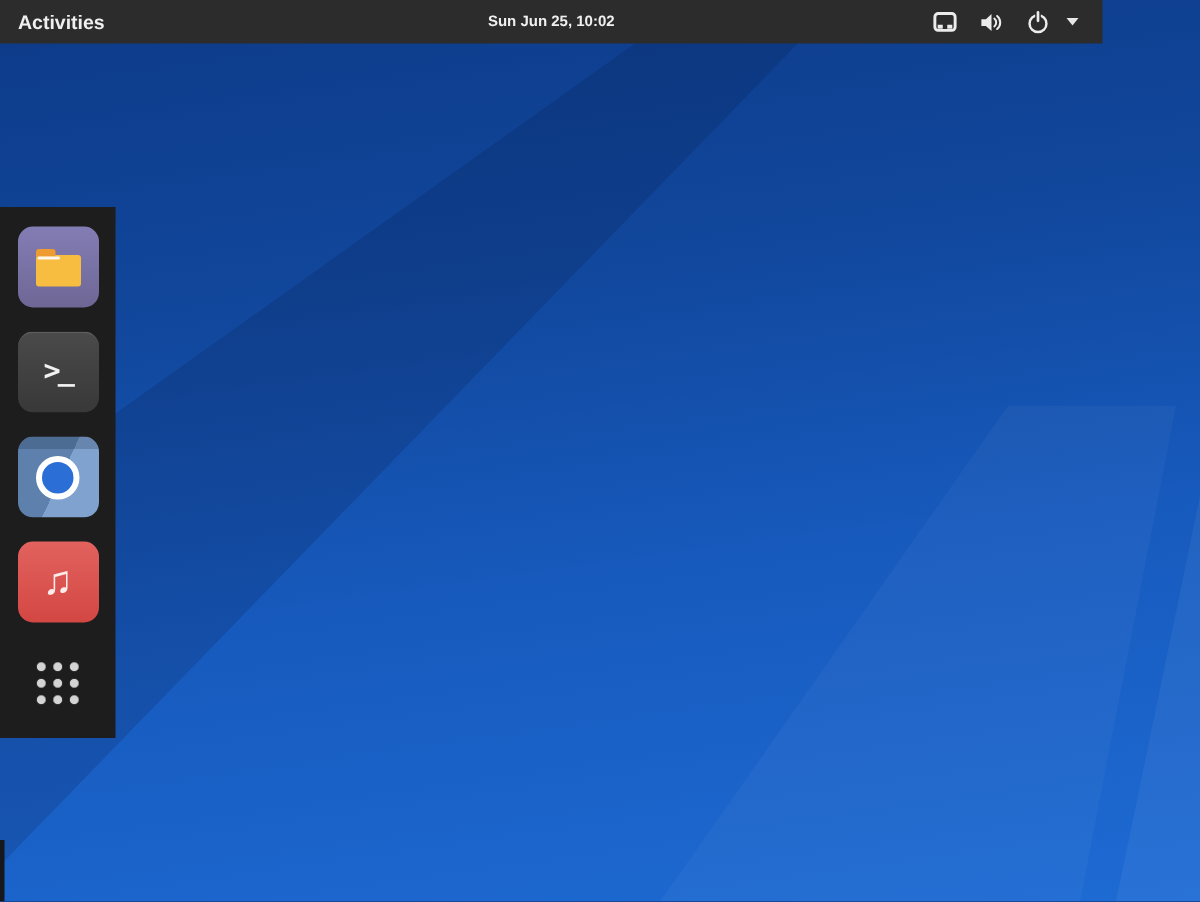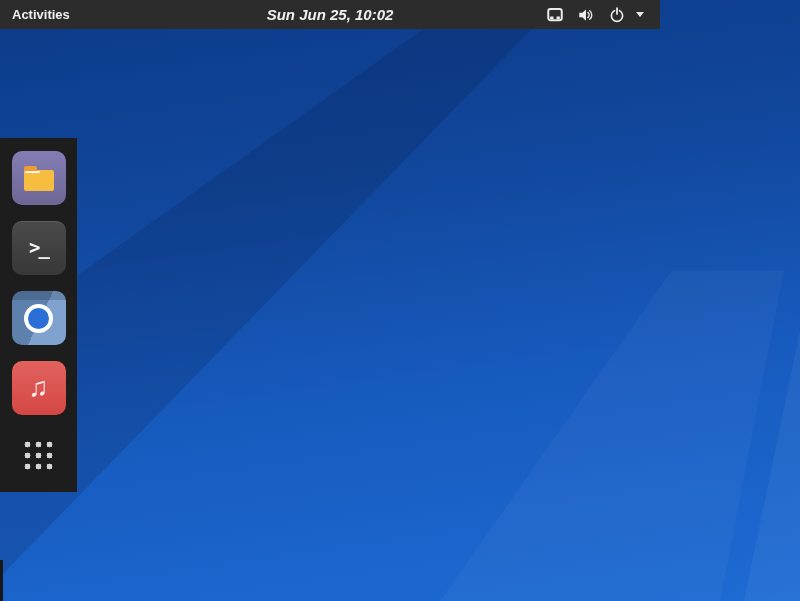--- a/index.html
+++ b/index.html
@@ -15,26 +15,26 @@
     background:linear-gradient(172deg,#0d3a88 0%,#11479c 32%,#175abd 62%,#1e6bd4 100%);}
   .wp-band{position:absolute;inset:0;}
   .wp-dark{background:rgba(4,16,48,0.15);
     clip-path:polygon(58% 0%,70% 0%,0% 96%,0% 55%);}
   .wp-light1{background:rgba(255,255,255,0.035);
     clip-path:polygon(84% 45%,98% 45%,90% 100%,55% 100%);}
   .wp-light2{background:rgba(255,255,255,0.05);
     clip-path:polygon(100% 55%,100% 100%,93% 100%);}
 
   
-  .topbar{position:absolute;top:0;left:0;width:660px;height:29px;
+  .topbar{position:absolute;top:0;left:0;width:735px;height:29px;
     background:#2c2c2c;color:#f0f0f0;display:flex;align-items:center;z-index:10;}
   .activities{font-size:13px;font-weight:bold;padding:0 12px;height:100%;
     display:flex;align-items:center;cursor:pointer;}
   .clock{position:absolute;left:50%;transform:translateX(-50%);
-    font-size:15px;font-weight:bold;cursor:pointer;white-space:nowrap;font-style:italic;}
+    font-size:10px;font-weight:bold;cursor:pointer;white-space:nowrap;}
   .tray{position:absolute;right:16px;top:0;height:29px;display:flex;
     align-items:center;gap:13px;cursor:pointer;}
   .tricon{display:flex;align-items:center;justify-content:center;width:18px;height:18px;}
   .tricon svg{display:block;}
   .caret{width:0;height:0;border-left:4px solid transparent;
     border-right:4px solid transparent;border-top:5px solid #e8e8e8;margin-left:-3px;}
 
   
   .dock{position:absolute;left:0;top:138px;width:77px;height:354px;
     background:#1d1d1d;display:flex;flex-direction:column;align-items:center;

